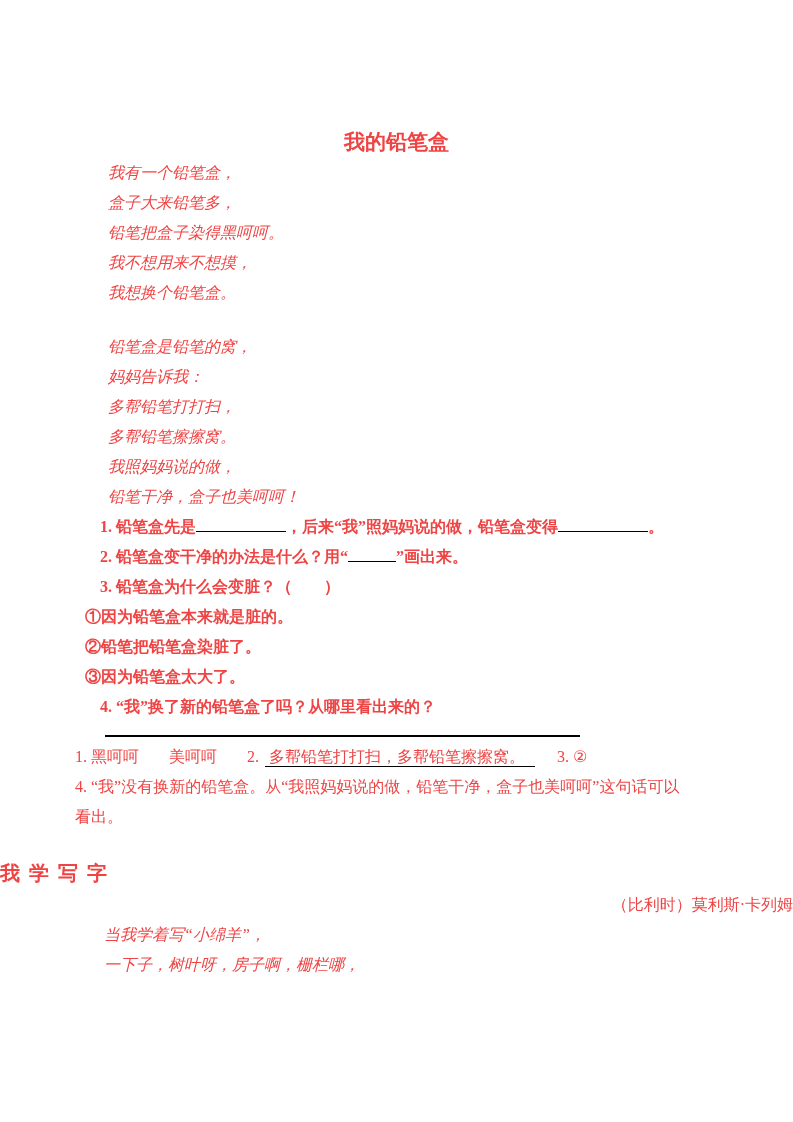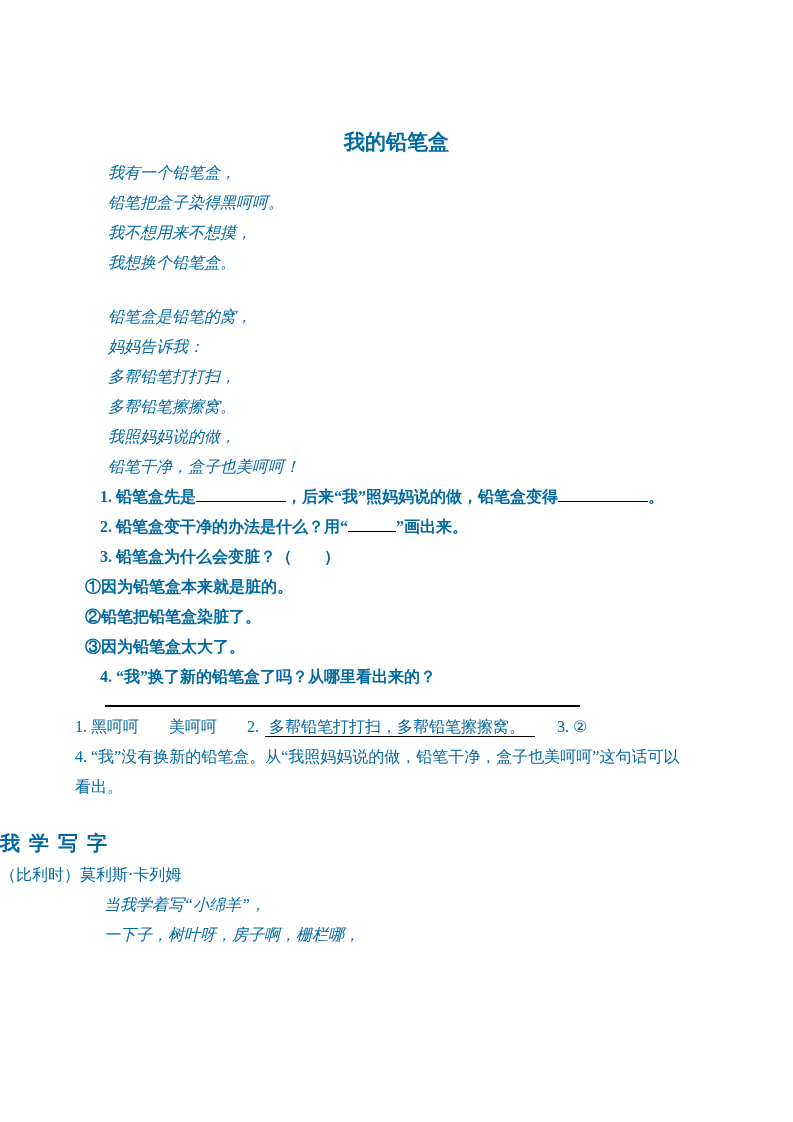--- a/index.html
+++ b/index.html
@@ -6,21 +6,21 @@
   .page {
     position: relative;
     width: 793px;
     height: 1122px;
     margin: 0 auto;
     background: #ffffff;
     box-sizing: border-box;
     padding-top: 130px;
     font-family: "Liberation Serif", serif;
     font-size: 16px;
-    color: #0369a1;
+    color: #ef4444;
     overflow: hidden;
   }
   .t1 {
     margin: 0;
     text-align: center;
     font-family: "Liberation Sans", sans-serif;
     font-weight: bold;
     font-size: 21px;
     line-height: 24px;
   }
@@ -61,32 +61,33 @@
   }
   .t2 {
     margin: 26px 0 0;
     text-align: left;
     font-family: "Liberation Serif", serif;
     font-weight: bold;
     font-size: 20px;
     line-height: 30px;
     letter-spacing: 2px;
   }
-  .author { text-align: left; line-height: 30px; margin-top: 2px; }
+  .author { text-align: right; line-height: 30px; margin-top: 2px; }
   .s3 { margin: 0 0 0 104px; }
 </style>
 </head>
 <body>
 
 <div class="page">
 
   <h1 class="t1">我的铅笔盒</h1>
 
   <div class="stanza kai s1">
     <div class="ln">我有一个铅笔盒，</div>
+    <div class="ln">盒子大来铅笔多，</div>
     <div class="ln">铅笔把盒子染得黑呵呵。</div>
     <div class="ln">我不想用来不想摸，</div>
     <div class="ln">我想换个铅笔盒。</div>
   </div>
 
   <div class="stanza kai s2">
     <div class="ln">铅笔盒是铅笔的窝，</div>
     <div class="ln">妈妈告诉我：</div>
     <div class="ln">多帮铅笔打打扫，</div>
     <div class="ln">多帮铅笔擦擦窝。</div>

